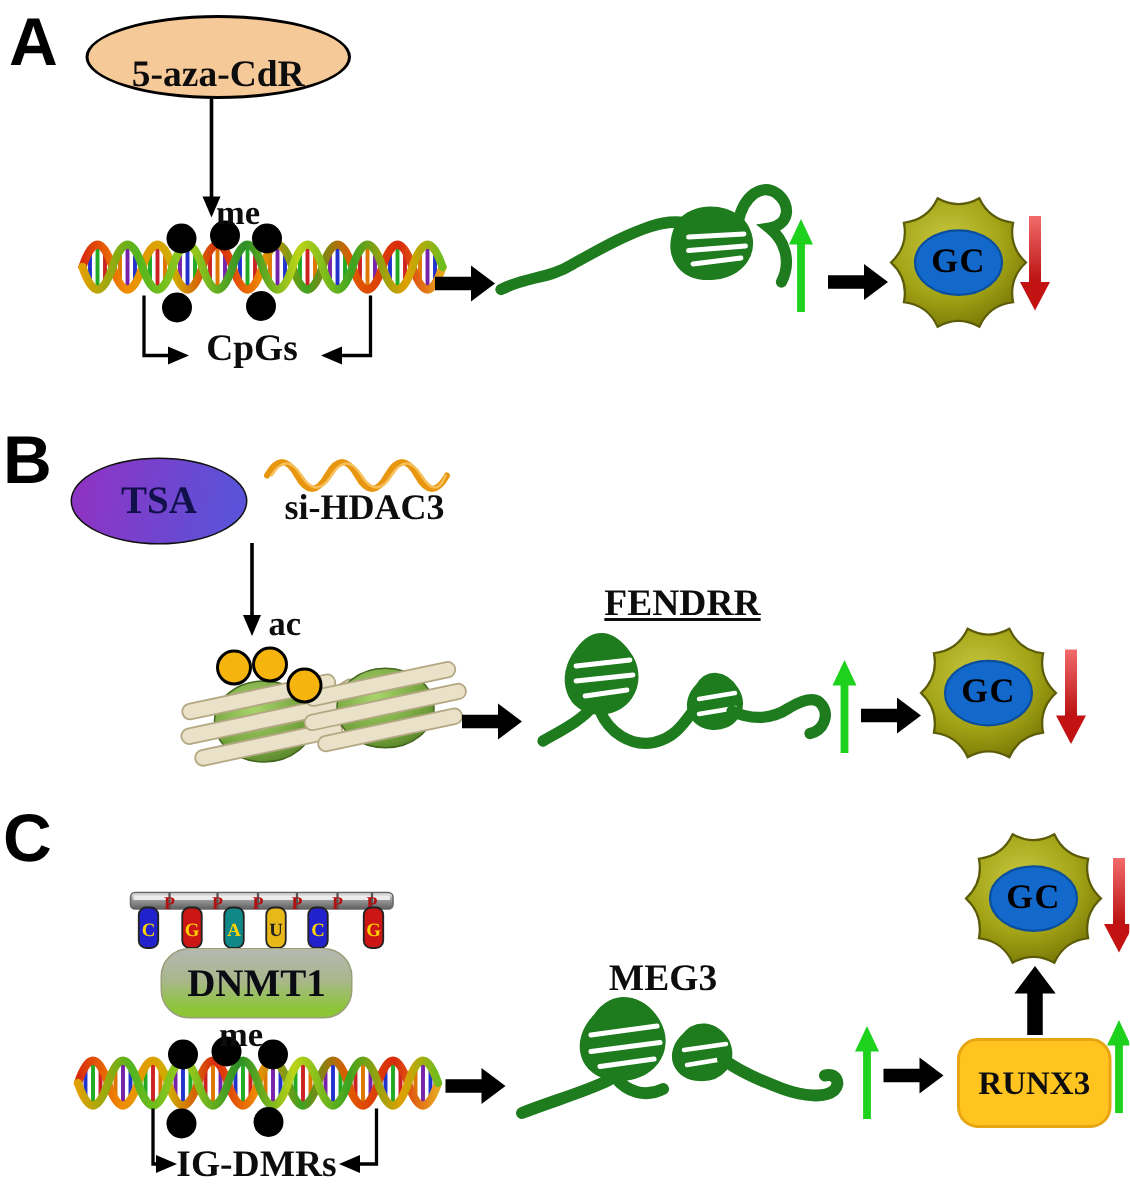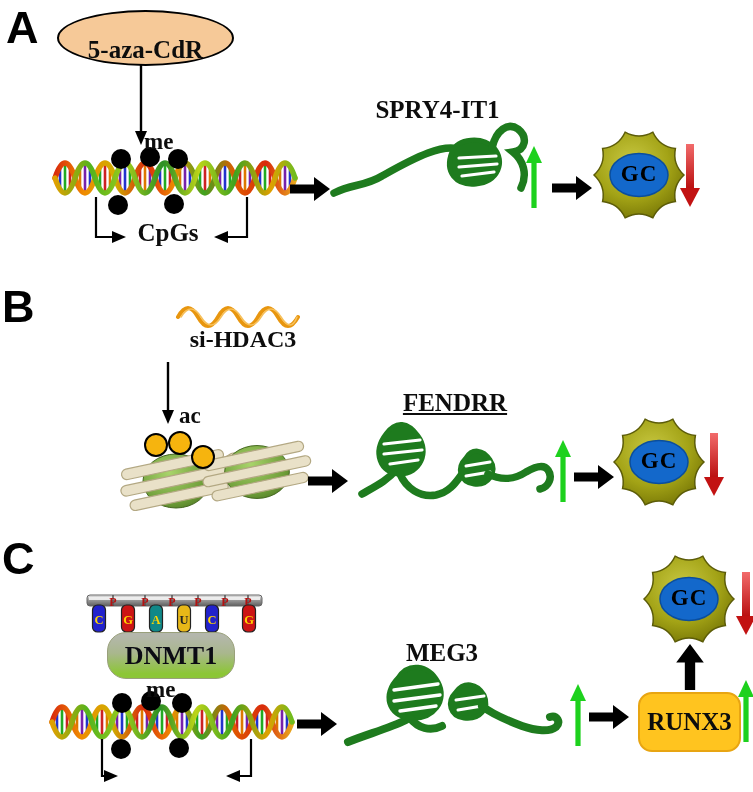--- a/index.html
+++ b/index.html
@@ -15,21 +15,21 @@
   .oval-a{left:57px;top:10px;width:173px;height:52px;background:#f6c998;
           border:2px solid #000;font-size:25px;color:#0d0d0d;align-items:flex-end;}
   .oval-b{left:47px;top:305px;width:116px;height:56px;
           background:linear-gradient(100deg,#8c35c4 10%,#5a52d8 90%);
           border:1.5px solid #111;font-size:26px;color:#10104a;}
   .box{position:absolute;display:flex;align-items:center;justify-content:center;font-weight:700;}
   .box-dnmt1{left:107px;top:632px;width:126px;height:45px;border-radius:19px;
           background:linear-gradient(#b4b7ac 5%,#a9b78d 45%,#8cc636 90%);
           border:1px solid #99a07b;font-size:26px;color:#0b0b14;}
   .box-runx3{left:638px;top:692px;width:99px;height:56px;border-radius:14px;
-          background:#ffc41f;border:2.5px solid #e8a512;font-size:25px;color:#0d0d0d;}
+          background:#ffc41f;border:2.5px solid #e8a512;font-size:22px;color:#0d0d0d;}
   .gc-text{color:#000000;font-size:23px;letter-spacing:1px;}
 </style>
 </head>
 <body>
 
 <div class="canvas">
 
 <svg class="layer" width="753" height="792" viewBox="0 0 753 792" xmlns="http://www.w3.org/2000/svg" xmlns:xlink="http://www.w3.org/1999/xlink">
   <defs>
     <linearGradient id="gS1" gradientUnits="userSpaceOnUse" x1="0" y1="0" x2="240" y2="0">
@@ -236,33 +236,36 @@
     <use href="#green-up" xlink:href="#green-up" transform="translate(746,680)"></use>
   </g>
 </svg>
 
 <div class="panel-letter" style="left:6px;top:2px;">A</div>
 <div class="oval oval-a">
   <span>5-aza-CdR</span>
 </div>
 <div class="lbl" style="left:144px;top:129px;font-size:23px;">me</div>
 <div class="lbl" style="left:118px;top:219px;width:100px;font-size:25px;">CpGs</div>
-<div class="lbl" style="left:355px;top:96px;width:165px;font-size:25px;">SPRY4-IT1</div>
 <div class="lbl gc-text" style="left:609px;top:161px;width:60px;">GC</div>
 
 <div class="panel-letter" style="left:2px;top:281px;">B</div>
+<div class="oval oval-b">
+  <span>TSA</span>
+</div>
 <div class="lbl" style="left:182px;top:326px;width:122px;font-size:24px;">si-HDAC3</div>
 <div class="lbl" style="left:179px;top:403px;font-size:23px;">ac</div>
 <div class="lbl" style="left:393px;top:389px;width:124px;font-size:25px;text-decoration:underline;">FENDRR</div>
 <div class="lbl gc-text" style="left:629px;top:448px;width:60px;">GC</div>
 
 <div class="panel-letter" style="left:2px;top:533px;">C</div>
 <div class="box box-dnmt1">
   <span>DNMT1</span>
 </div>
 <div class="lbl" style="left:146px;top:677px;font-size:23px;">me</div>
+<div class="lbl" style="left:108px;top:763px;width:126px;font-size:25px;">IG-DMRs</div>
 <div class="lbl" style="left:388px;top:639px;width:108px;font-size:25px;">MEG3</div>
 <div class="box box-runx3">
   <span>RUNX3</span>
 </div>
 <div class="lbl gc-text" style="left:659px;top:585px;width:60px;">GC</div>
 
 </div>
 
 </body></html>

